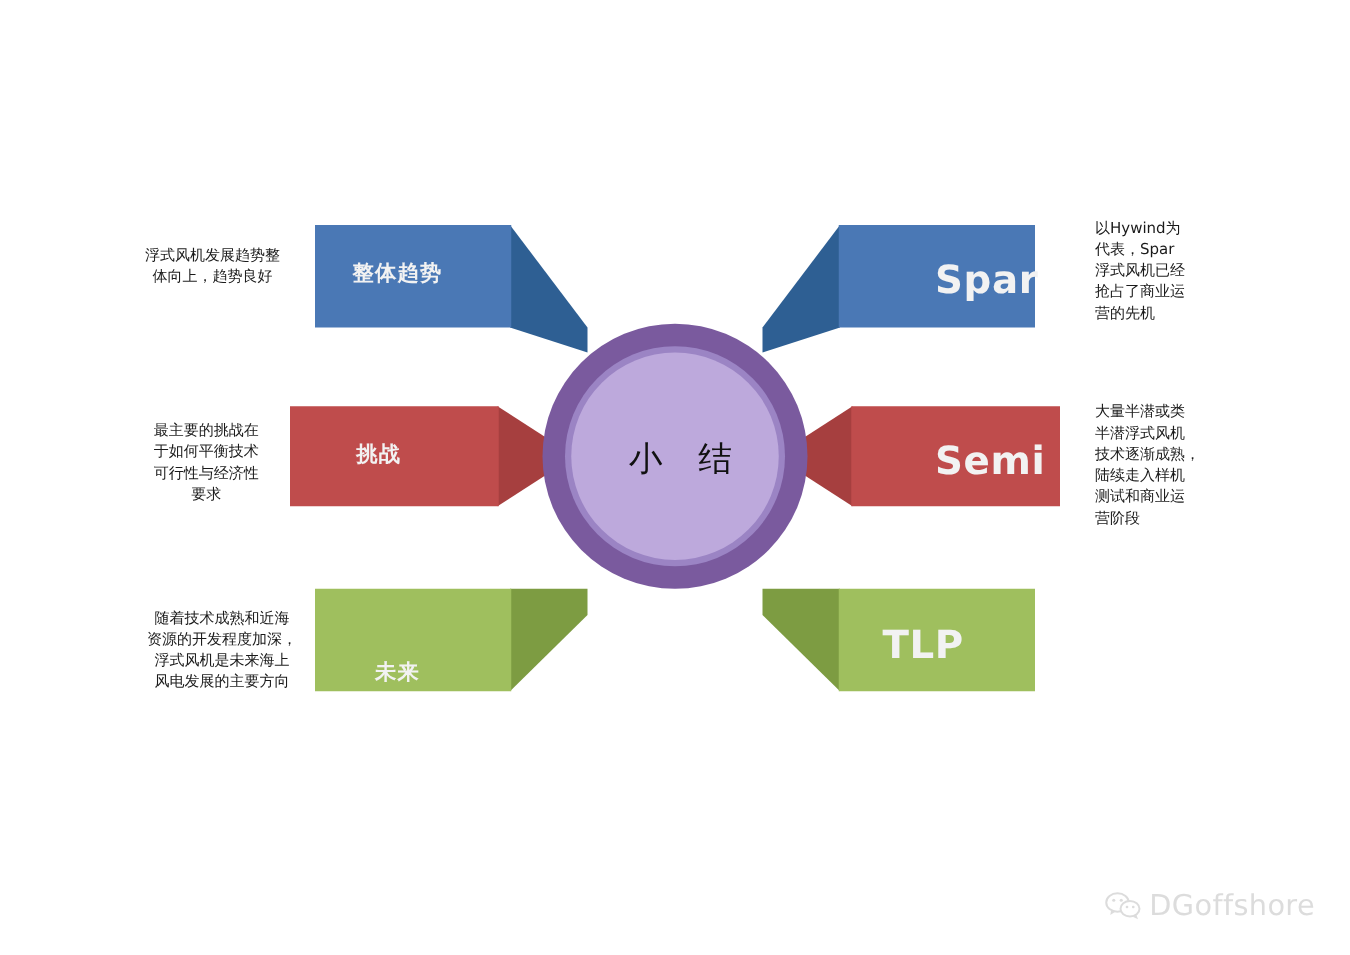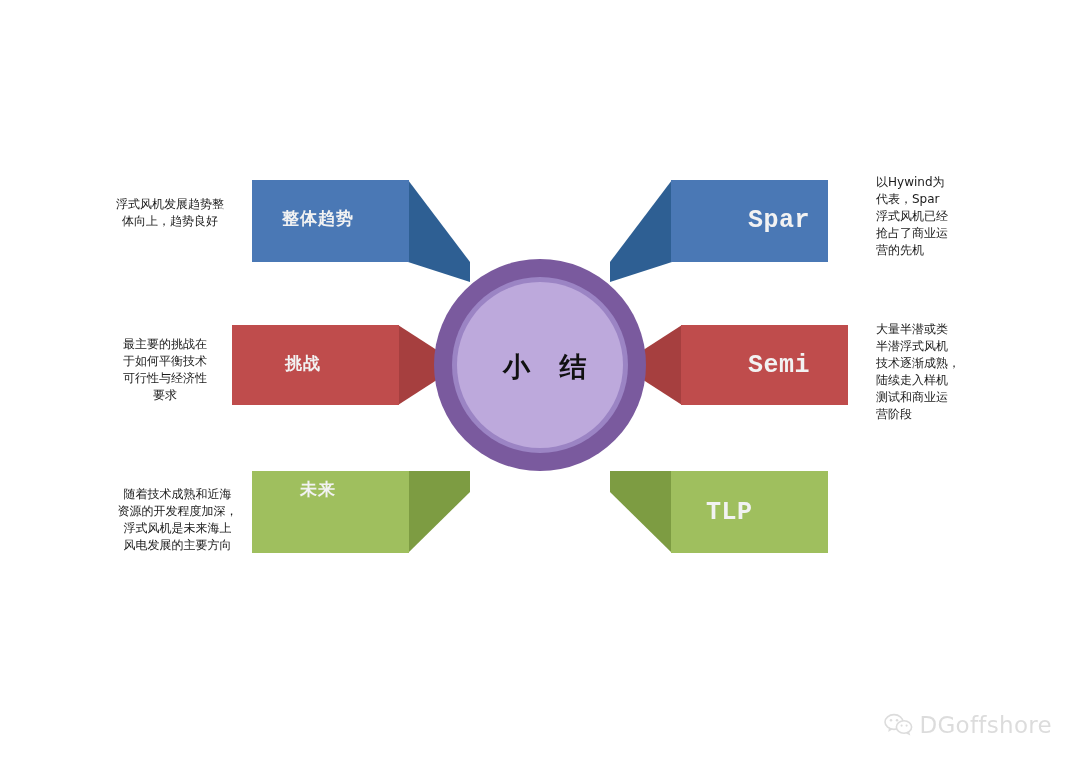--- a/index.html
+++ b/index.html
@@ -44,26 +44,26 @@
   
   .shape-label {
     position: absolute;
     color: #f2f2f2;
     font-weight: bold;
     font-family: "DejaVu Sans", "Liberation Sans", sans-serif;
     white-space: nowrap;
     pointer-events: none;
   }
   .shape-label.cn { font-size: 17px; letter-spacing: 1px; }
-  .shape-label.en { font-size: 25px; letter-spacing: 0.5px; font-family: Liberation Mono, monospace; }
+  .shape-label.en { font-size: 31px; letter-spacing: 0.5px; }
 
   .center-label {
     position: absolute;
     color: #111111;
-    font-weight: bold;
+    font-weight: normal;
     font-size: 27px;
     letter-spacing: 10px;
     font-family: "DejaVu Sans", "Liberation Sans", sans-serif;
     white-space: nowrap;
   }
 
   
   #watermark {
     position: absolute;
     right: 28px;
@@ -125,21 +125,21 @@
   </svg>
 
   <div class="shape-label cn" style="left:282px; top:207px;">整体趋势</div>
 
   <div class="shape-label en" style="left:748px; top:206px;">Spar</div>
 
   <div class="shape-label cn" style="left:285px; top:352px;">挑战</div>
 
   <div class="shape-label en" style="left:748px; top:351px;">Semi</div>
 
-  <div class="shape-label cn" style="left:300px; top:478px;">未来</div>
+  <div class="shape-label cn" style="left:300px; top:526px;">未来</div>
 
   <div class="shape-label en" style="left:706px; top:498px;">TLP</div>
 
   <div class="center-label" style="left:503px; top:349px;">小  结</div>
 
   <div class="desc left" style="left:80px; top:196px; width:180px;">浮式风机发展趋势整
 体向上，趋势良好</div>
 
   <div class="desc right" style="left:876px; top:174px; width:128px;">以Hywind为
 代表，Spar

